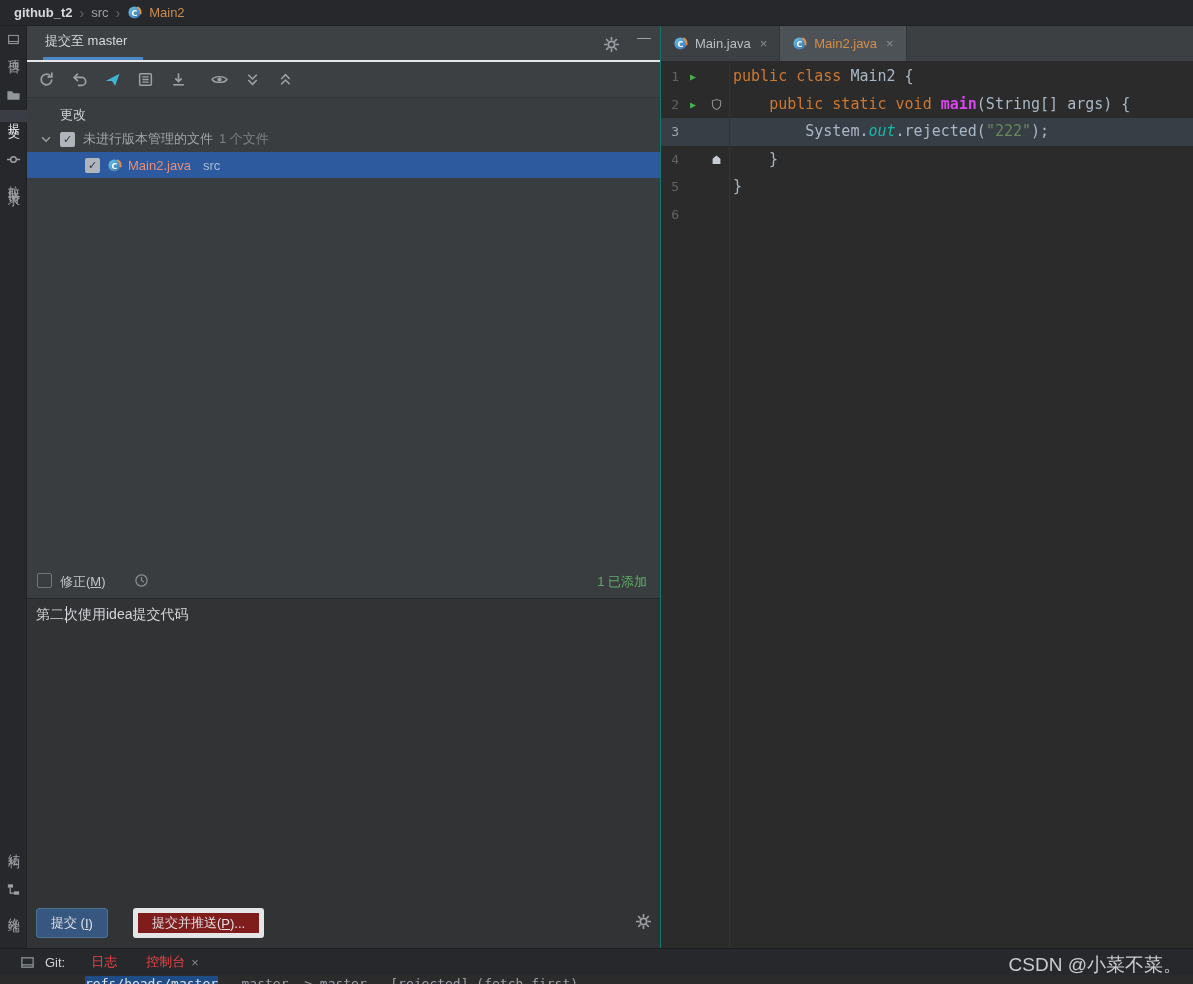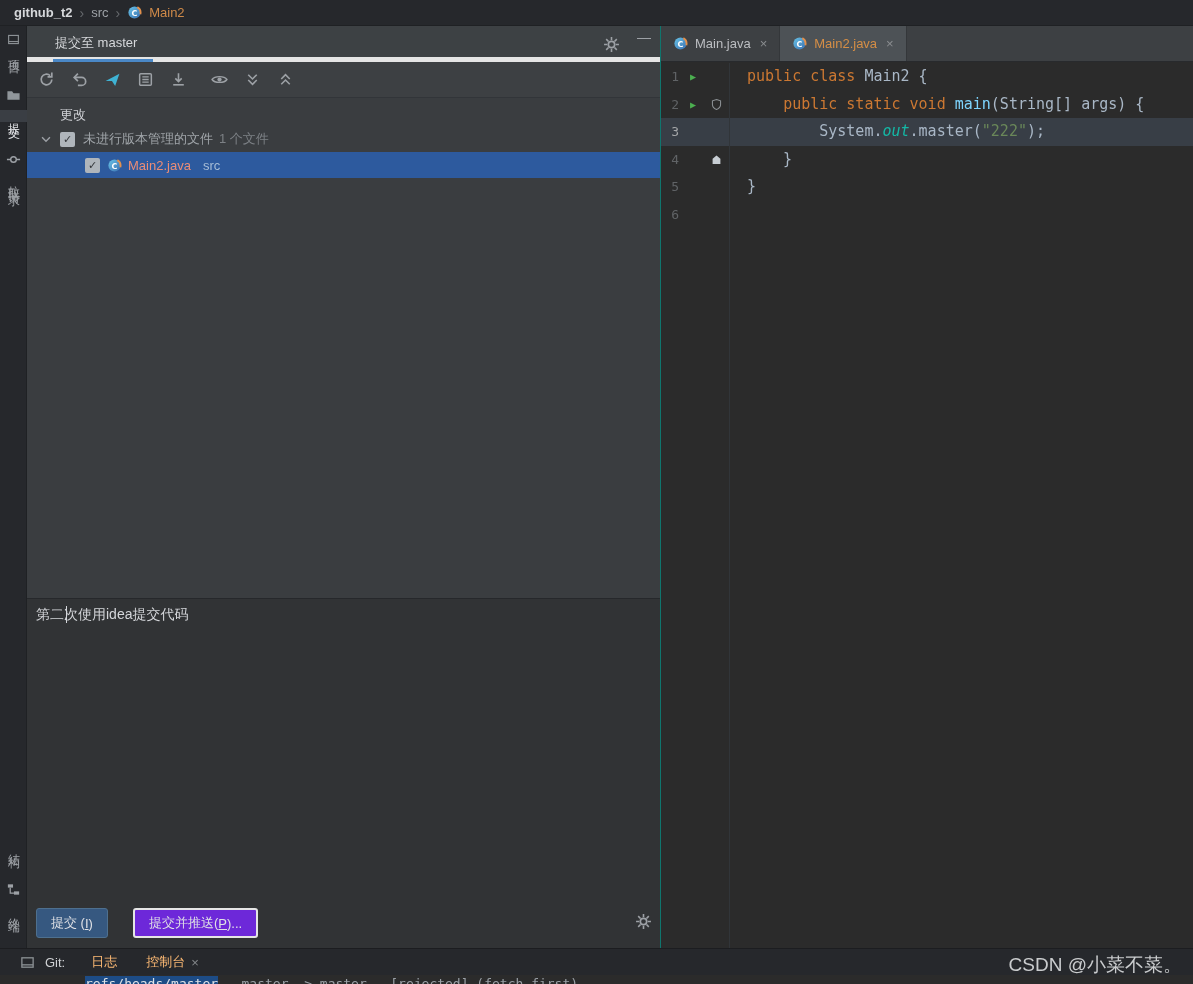--- a/index.html
+++ b/index.html
@@ -22,22 +22,22 @@
   
   .stripe{position:absolute;left:0;top:26px;width:27px;height:922px;background:#26282c;
           border-right:1px solid #1f2124;box-sizing:border-box;}
   .strip-item{position:absolute;left:0;width:27px;display:flex;justify-content:center;}
   .strip-label{writing-mode:vertical-rl;letter-spacing:3px;font-size:12px;color:#9da1a6;}
   .strip-item.active .strip-label{color:#e0e2e5;}
   .strip-item.active{background:#3a3e44;padding:3px 0;}
 
   
   .commit{position:absolute;left:27px;top:26px;width:633px;height:922px;background:#3a3d40;}
-  .c-header{position:relative;height:36px;background:#3d4144;border-bottom:5px solid #e5e5e5;
-            display:flex;align-items:flex-start;padding-left:26px;box-sizing:border-box;}
+  .c-header{position:relative;height:36px;background:#3d4144;border-bottom:2px solid #e5e5e5;
+            display:flex;align-items:flex-end;padding-left:16px;box-sizing:border-box;}
   .header-tab{height:36px;display:flex;align-items:center;padding:0 16px 0 2px;
               border-bottom:3px solid #4a88c7;box-sizing:border-box;color:#d6d8db;}
   .c-header .hdr-gear{position:absolute;left:576px;top:10px;}
   .c-header .hdr-min{position:absolute;left:610px;top:3px;color:#9da1a6;font-size:14px;}
   .c-toolbar{position:absolute;top:36px;left:0;width:100%;height:36px;background:#3d4043;
              border-bottom:1px solid #323539;display:flex;align-items:center;padding-left:10px;
              box-sizing:border-box;gap:15px;}
   .tbtn{width:18px;height:18px;display:flex;align-items:center;justify-content:center;cursor:default;}
   .tbtn.gapped{margin-left:8px;}
   .changes-label{position:absolute;left:33px;top:80px;color:#d2d4d8;}
@@ -61,21 +61,21 @@
   .added-badge{position:absolute;right:13px;top:7px;color:#5fad65;}
   .mn{text-decoration:underline;}
   .msg-area{position:absolute;left:0;top:572px;width:633px;height:350px;background:#313335;
             border-top:1px solid #26282b;box-sizing:border-box;}
   .msg-text{position:absolute;left:9px;top:7px;font-size:14px;color:#d4d6da;
             font-family:"Liberation Sans","DejaVu Sans",sans-serif;}
   .msg-caret{position:absolute;left:39px;top:7px;width:1px;height:17px;background:#d4d7db;}
   .btn{position:absolute;bottom:10px;height:30px;border-radius:3px;color:#dfe1e5;font-size:13px;
        display:flex;align-items:center;padding:0 14px;box-sizing:border-box;cursor:default;}
   .btn.primary{left:9px;background:#365880;border:1px solid #4e708f;}
-  .btn.secondary{left:106px;background:#6d28d9;border:2px solid #e5e5e5;}
+  .btn.secondary{left:106px;background:#7f1d1d;border:5px solid #e5e5e5;}
   .msg-gear{position:absolute;left:608px;bottom:18px;}
 
   
   .editor{position:absolute;left:660px;top:26px;width:533px;height:922px;background:#2b2b2b;
           border-left:1px solid #0f766e;box-sizing:border-box;}
   .tabbar{position:absolute;left:0;top:0;right:0;height:36px;background:#3d4043;
           border-bottom:1px solid #282a2d;display:flex;box-sizing:border-box;}
   .tab{display:flex;align-items:center;gap:7px;padding:0 12px;border-right:1px solid #34373a;
        color:#bcbec2;cursor:default;}
   .tab .tab-close{color:#8a8d90;font-size:13px;margin-left:2px;}
@@ -84,33 +84,33 @@
   .code-wrap{position:absolute;left:0;top:37px;right:0;bottom:0;
              font-family:"DejaVu Sans Mono","Liberation Mono",monospace;font-size:15px;}
   .gutter-line{position:absolute;left:68px;top:0;bottom:0;width:1px;background:#313539;z-index:2;}
   .code-row{display:flex;height:27.5px;line-height:27.5px;position:relative;z-index:1;}
   .code-row.caret-line{background:#383e46;}
   .ln-num{width:22px;text-align:right;padding-right:4px;color:#606366;font-size:13px;box-sizing:border-box;}
   .caret-line .ln-num{color:#a4a6a8;}
   .ln-run{width:20px;text-align:center;color:#4caf50;font-size:10px;}
   .ln-ico{width:26px;display:flex;align-items:center;justify-content:center;}
   .gicon{width:13px;height:13px;}
-  .ln-code{padding-left:18px;white-space:pre;}
+  .ln-code{padding-left:4px;white-space:pre;}
   .tok-kw{color:#cc7832;}
   .tok-pl{color:#a9b7c6;}
-  .tok-fn{color:#7dd3fc;}
+  .tok-fn{color:#d946ef;font-weight:bold;}
   .tok-field{color:#14b8a6;font-style:italic;}
   .tok-str{color:#6a8759;}
 
   
   .gitbar{position:absolute;left:0;top:948px;width:1193px;height:27px;background:#26282c;
           border-top:1px solid #1c1d20;display:flex;align-items:center;box-sizing:border-box;padding-left:11px;}
   .gitbar .gb-icon{margin-left:9px;}
   .gb-label{margin-left:10px;color:#d0d2d5;}
-  .gb-tab{margin-left:26px;color:#fdba74;cursor:default;}
+  .gb-tab{margin-left:26px;color:#ef4444;cursor:default;}
   .gb-tab.with-close{margin-left:29px;}
   .gb-close{margin-left:6px;color:#85888b;}
   .watermark{position:absolute;right:11px;top:3px;font-size:19px;color:#caccce;}
 
   
   .console{position:absolute;left:0;top:975px;width:1193px;height:9px;background:#2b2b2b;overflow:hidden;}
   .console-line{position:absolute;left:85px;top:1px;white-space:pre;line-height:16px;
                 font-family:"DejaVu Sans Mono","Liberation Mono",monospace;font-size:13px;}
 </style>
 </head>
@@ -314,20 +314,28 @@
 
     <div class="tree-row sel" style="top:126px">
       <span class="cb row2-cb">✓</span>
       <svg class="ic15 row2-ico">
           <use href="#icoJava"></use>
         </svg>
       <span class="row2-name">Main2.java</span>
       <span class="row2-path">src</span>
     </div>
 
+    <div class="amend-row">
+      <span class="cb empty amend-cb"></span>
+      <span class="amend-label"><span>修正(</span><span class="mn">M</span><span>)</span></span>
+      <svg class="ic15 amend-clock">
+          <use href="#icoClock"></use>
+        </svg>
+      <span class="added-badge">1 已添加</span>
+    </div>
 
     <div class="msg-area">
       <div class="msg-text">第二次使用idea提交代码</div>
       <div class="msg-caret"></div>
       <div class="btn primary">
           <span>提交 (</span>
           <span class="mn">I</span>
           <span>)</span>
         </div>
       <div class="btn secondary">
@@ -374,21 +382,21 @@
               <svg class="gicon" viewBox="0 0 16 16">
                 <use href="#icoShield"></use>
               </svg>
             </span>
             <span class="ln-code"><span class="tok-pl">    </span><span class="tok-kw">public static void</span><span class="tok-pl"> </span><span class="tok-fn">main</span><span class="tok-pl">(String[] args) {</span></span>
           </div>
           <div class="code-row caret-line">
             <span class="ln-num">3</span>
             <span class="ln-run"></span>
             <span class="ln-ico"></span>
-            <span class="ln-code"><span class="tok-pl">        System.</span><span class="tok-field">out</span><span class="tok-pl">.master(</span><span class="tok-str">"222"</span><span class="tok-pl">);</span></span>
+            <span class="ln-code"><span class="tok-pl">        System.</span><span class="tok-field">out</span><span class="tok-pl">.rejected(</span><span class="tok-str">"222"</span><span class="tok-pl">);</span></span>
           </div>
           <div class="code-row">
             <span class="ln-num">4</span>
             <span class="ln-run"></span>
             <span class="ln-ico">
               <svg class="gicon" viewBox="0 0 16 16">
                 <use href="#icoHome"></use>
               </svg>
             </span>
             <span class="ln-code"><span class="tok-pl">    }</span></span>

